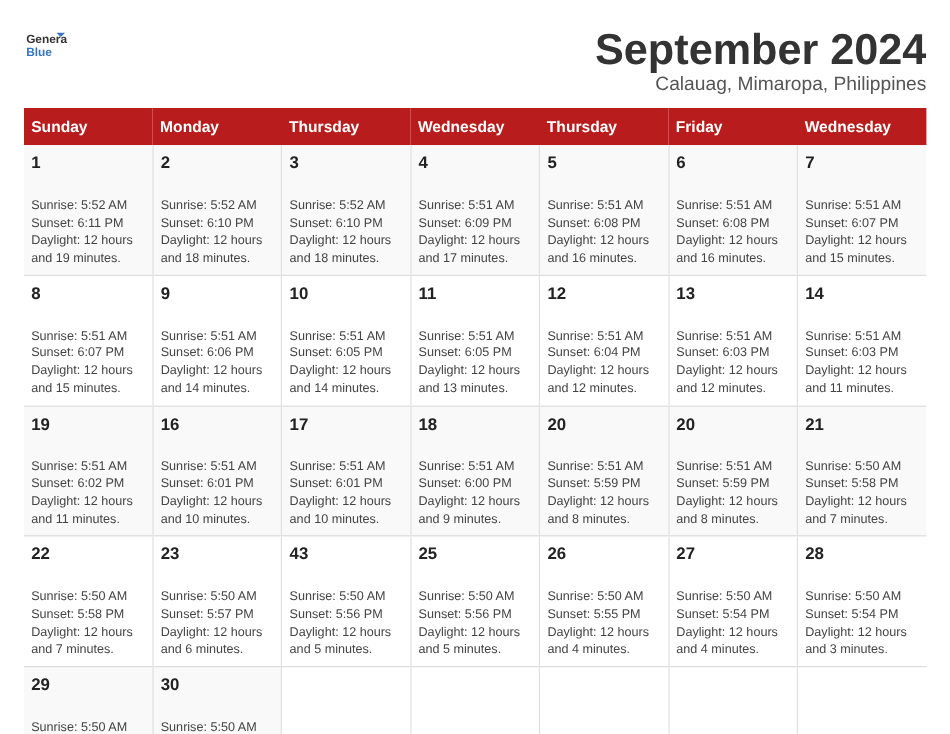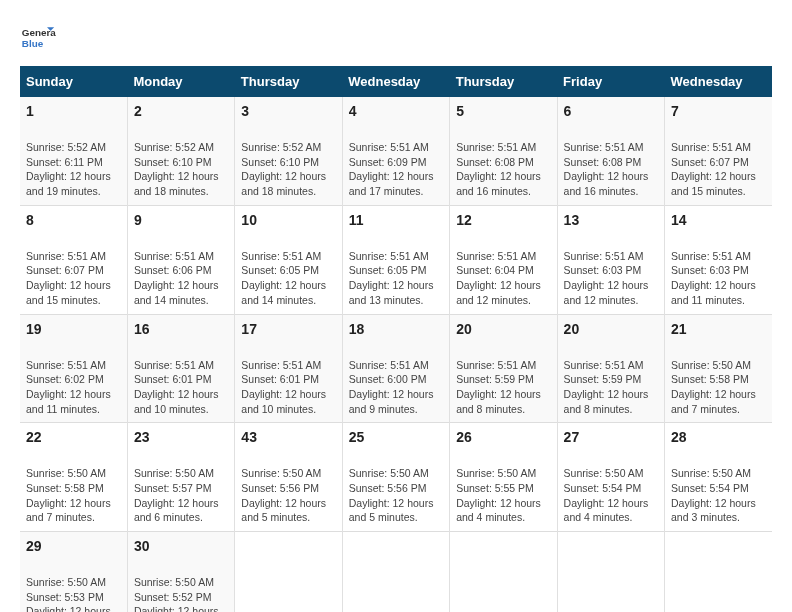--- a/index.html
+++ b/index.html
@@ -36,21 +36,21 @@
     .subtitle {
       font-size: 16px;
       color: #555;
     }
     table {
       width: 100%;
       border-collapse: collapse;
       font-size: 11px;
     }
     thead tr {
-      background-color: #0c4a6e;
+      background-color: #b91c1c;
       color: #fff;
     }
     thead th {
       padding: 8px 6px;
       text-align: left;
       font-size: 13px;
       font-weight: bold;
     }
     tbody tr {
       border-bottom: 1px solid #ddd;
@@ -92,20 +92,22 @@
 
 <div class="header-area">
   <div class="logo">
     <svg class="logo-icon" viewBox="0 0 40 40" xmlns="http://www.w3.org/2000/svg">
       <text x="2" y="18" font-size="11" font-weight="bold" fill="#333" font-family="Arial">General</text>
       <text x="2" y="30" font-size="11" font-weight="bold" fill="#3575c6" font-family="Arial">Blue</text>
       <polygon points="30,8 38,16 34,12 38,8" fill="#3575c6"></polygon>
     </svg>
   </div>
   <div class="title-area">
+    <div class="month-title">September 2024</div>
+    <div class="subtitle">Calauag, Mimaropa, Philippines</div>
   </div>
 </div>
 
 <table>
   <thead>
     <tr>
       <th>Sunday</th>
       <th>Monday</th>
       <th>Thursday</th>
       <th>Wednesday</th>

